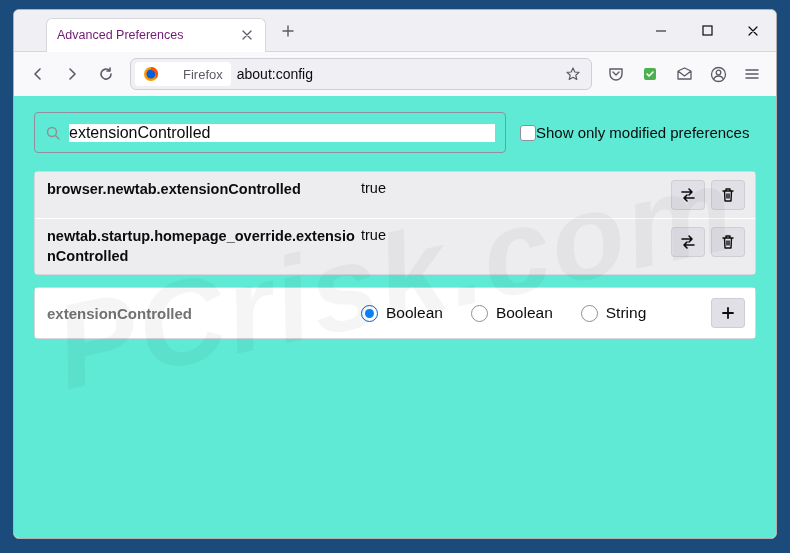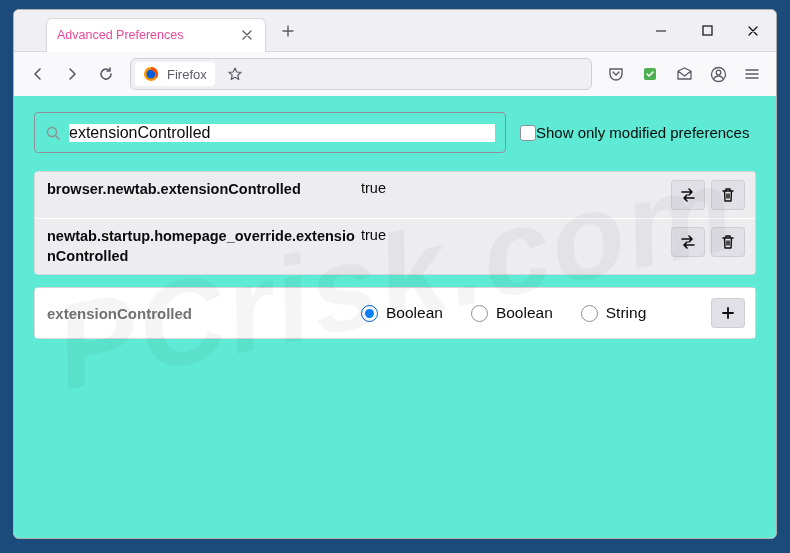--- a/index.html
+++ b/index.html
@@ -1,29 +1,29 @@
 <!DOCTYPE html>
 <html><head>
 <meta charset="utf-8">
 <style>
 * { box-sizing: border-box; margin: 0; padding: 0; }
 body { font-family: -apple-system, BlinkMacSystemFont, "Segoe UI", Arial, sans-serif; background: #1a4b7a; width: 790px; height: 553px; overflow: hidden; }
 .window { position: absolute; top: 9px; left: 13px; width: 764px; height: 530px; background: #fff; border: 1px solid #b0b0b0; border-radius: 6px; overflow: hidden; display: flex; flex-direction: column; }
 .titlebar { display: flex; align-items: center; height: 42px; background: #f0f0f4; border-bottom: 1px solid #d7d7db; }
 .tab-area { display: flex; align-items: center; padding-left: 32px; }
 .tab { display: flex; align-items: center; background: #fff; border: 1px solid #d7d7db; border-bottom: none; border-radius: 6px 6px 0 0; padding: 0 10px; height: 34px; margin-top: 8px; min-width: 220px; }
-.tab-title { font-size: 12.5px; color: #ec4899; flex: 1; }
+.tab-title { font-size: 12.5px; color: #701a75; flex: 1; }
 .tab-close { width: 16px; height: 16px; display: flex; align-items: center; justify-content: center; cursor: pointer; }
 .newtab-btn { width: 32px; height: 32px; display: flex; align-items: center; justify-content: center; margin-left: 6px; cursor: pointer; border-radius: 4px; }
 .win-controls { margin-left: auto; display: flex; }
 .win-btn { width: 46px; height: 42px; display: flex; align-items: center; justify-content: center; cursor: pointer; }
 .toolbar { display: flex; align-items: center; height: 44px; padding: 0 8px; gap: 2px; background: #f9f9fb; }
 .tb-btn { width: 32px; height: 32px; display: flex; align-items: center; justify-content: center; border-radius: 4px; cursor: pointer; }
 .urlbar { flex: 1; display: flex; align-items: center; height: 32px; background: #f0f0f4; border: 1px solid #cfcfd8; border-radius: 6px; margin: 0 6px; padding: 0 4px; }
-.url-identity { display: flex; align-items: center; gap: 8px; background: #fff; border-radius: 4px; padding: 2px 8px; margin-right: 6px; height: 24px; }
+.url-identity { display: flex; align-items: center; gap: 24px; background: #fff; border-radius: 4px; padding: 2px 8px; margin-right: 6px; height: 24px; }
 .url-identity span { font-size: 13px; color: #5b5b66; }
 .url-text { flex: 1; font-size: 14px; color: #0c0c0d; border: none; background: transparent; outline: none; }
 .url-action { width: 28px; height: 28px; display: flex; align-items: center; justify-content: center; cursor: pointer; }
 .ext-icon { width: 28px; height: 28px; display: flex; align-items: center; justify-content: center; margin: 0 2px; }
 .content { flex: 1; background: #5eead4; padding: 16px 20px; }
 .search-row { display: flex; align-items: center; gap: 14px; margin-bottom: 18px; }
 .search-box { flex: 0 0 472px; display: flex; align-items: center; border: 1px solid #8f8f9d; border-radius: 4px; height: 41px; padding: 0 10px; }
 .search-input { flex: 1; border: none; outline: none; font-size: 16px; color: #0c0c0d; }
 .check-label { display: flex; align-items: center; gap: 0; font-size: 15px; color: #0c0c0d; cursor: pointer; }
 .checkbox { width: 16px; height: 16px; border: 1px solid #8f8f9d; border-radius: 3px; background: #fff; }
@@ -105,20 +105,21 @@
       </div>
     <div class="urlbar">
       <div class="url-identity">
         <svg width="16" height="16" viewBox="0 0 16 16">
             <circle cx="8" cy="8" r="7" fill="#ff9500"></circle>
             <circle cx="8" cy="8" r="4.5" fill="#0060df"></circle>
             <path d="M8 1 C12 1 15 4 15 8 C15 10 14 12 12 13 C13 11 13 9 12 7 C11 5 9 4 8 4 C8 2 8 2 8 1 Z" fill="#ff4f00"></path>
           </svg>
         <span>Firefox</span>
       </div>
+      <input class="url-text" readonly="" value="about:config" style="">
       <div class="url-action">
           <svg width="16" height="16" viewBox="0 0 16 16">
             <path d="M8 2 L9.8 6 L14 6.4 L10.8 9.3 L11.8 13.5 L8 11.3 L4.2 13.5 L5.2 9.3 L2 6.4 L6.2 6 Z" fill="none" stroke="#5b5b66" stroke-width="1.2" stroke-linejoin="round"></path>
           </svg>
         </div>
     </div>
     <div class="ext-icon">
         <svg width="16" height="16" viewBox="0 0 16 16">
           <path d="M2 3 H14 V8 A6 6 0 0 1 2 8 Z" fill="none" stroke="#5b5b66" stroke-width="1.4"></path>
           <path d="M5 6 L8 9 L11 6" fill="none" stroke="#5b5b66" stroke-width="1.4" stroke-linecap="round" stroke-linejoin="round"></path>

